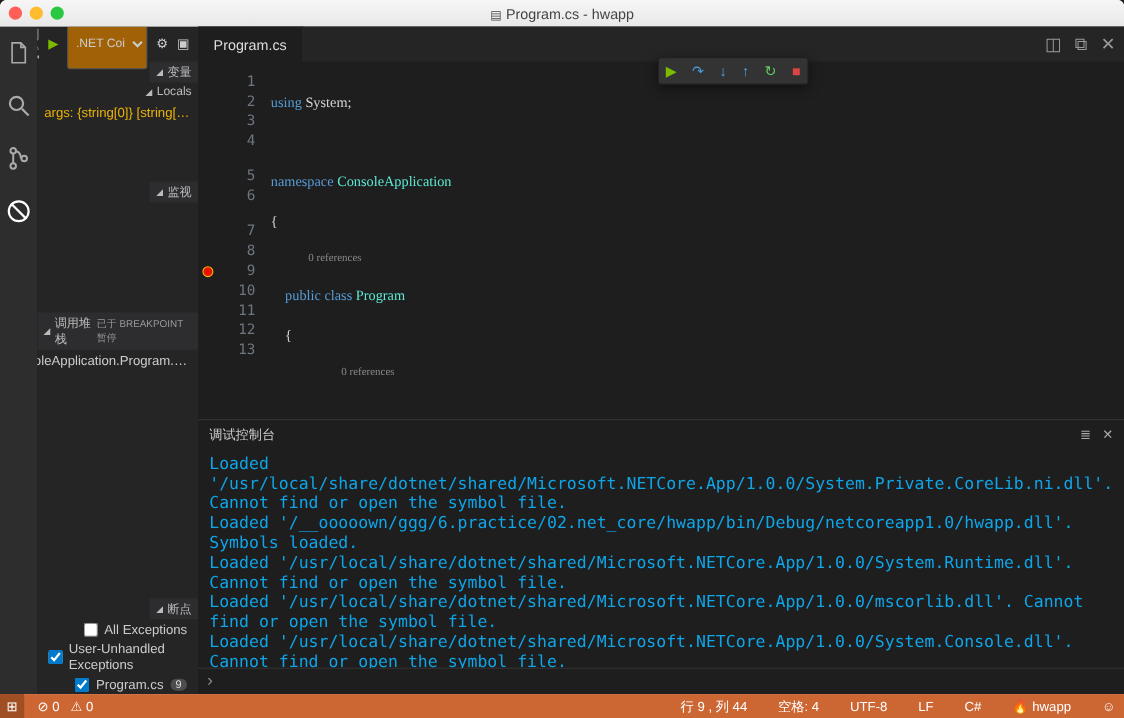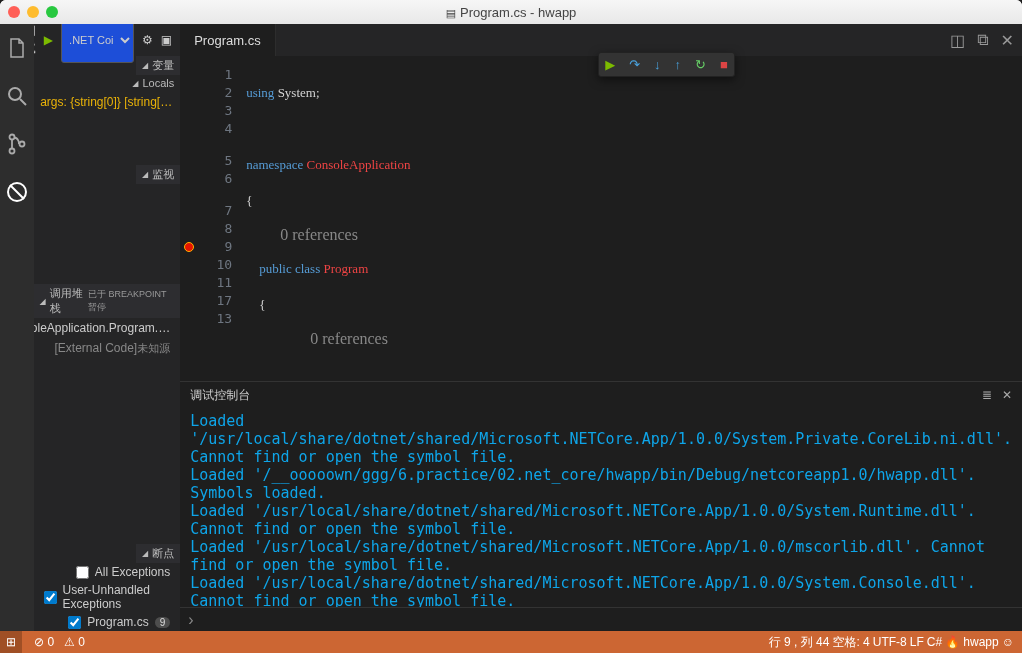--- a/index.html
+++ b/index.html
@@ -11,21 +11,21 @@
 .dot.red{background:#ff5f57;} .dot.yellow{background:#febc2e;} .dot.green{background:#28c840;}
 .titlebar .title { position:absolute; left:0; right:0; text-align:center; font-size:13px; color:#444; }
 .titlebar .title .icon{margin-right:4px; font-size:11px;}
 .body { flex:1; display:flex; background:#1e1e1e; overflow:hidden;}
 .activitybar { width:48px; background:#2d2d2d; display:flex; flex-direction:column; align-items:center; padding-top:10px; gap:20px;}
 .activitybar .aicon { width:28px; height:28px; display:flex; align-items:center; justify-content:center; cursor:pointer; color:#aaa;}
 .activitybar .aicon.active{color:#fff;}
 .sidebar { width:210px; background:#252526; color:#ccc; display:flex; flex-direction:column; font-size:12px; overflow:hidden;align-items:flex-end;}
 .sidebar-header{ height:32px; display:flex; align-items:center; padding:0 8px; gap:8px;}
 .sidebar-header .play{color:#7cbb00;}
-.sidebar-header select{background:#1d4ed8;border:1px solid #555;color:#ccc;font-size:11px;padding:15px 3px;border-radius:3px;}
+.sidebar-header select{background:#a16207;border:1px solid #555;color:#ccc;font-size:11px;padding:15px 3px;border-radius:3px;}
 .sidebar-header .cfg,.sidebar-header .con{color:#ccc;cursor:pointer;}
 .section-header{display:flex;align-items:center;padding:2px 6px;background:#2d2d30;color:#bbb;font-size:11px;cursor:pointer;}
 .section-header .arrow{margin-right:4px;font-size:8px;}
 .section-header .extra{margin-left:auto;font-size:9px;color:#999;}
 .section-body{padding:4px 8px 6px 20px;color:#eab308;font-size:12px;overflow:hidden;}
 .section-body .varline{white-space:nowrap;overflow:hidden;text-overflow:ellipsis;}
 .spacer{flex:1;}
 .callstack-row{padding:3px 10px;white-space:nowrap;overflow:hidden;text-overflow:ellipsis;}
 .callstack-row.dim{color:#888;}
 .callstack-row .src{float:right;color:#888;font-size:11px;}
@@ -39,30 +39,30 @@
 .tabs .right span{cursor:pointer;}
 .debug-toolbar{position:absolute;top:28px;left:418px;background:#333;border:1px solid #222;border-radius:3px;display:flex;align-items:center;padding:4px 6px;gap:14px;box-shadow:0 3px 10px rgba(0,0,0,0.5);z-index:5;}
 .debug-toolbar span{cursor:pointer;font-size:13px;}
 .editor{flex:1;display:flex;font-family:Menlo,Consolas,monospace;font-size:13px;line-height:18px;overflow:hidden;position:relative;}
 .gutter{width:42px;text-align:right;color:#6e7681;padding:10px 8px 0 0;background:#1e1e1e;user-select:none;}
 .gutter .ln{height:18px;}
 .bp-gutter{width:18px;padding-top:10px;}
 .bp-dot{width:10px;height:10px;background:#e51400;border:1px solid #ffb100;border-radius:50%;margin:4px auto 0;}
 .code{flex:1;padding-top:10px;white-space:pre;color:#d4d4d4;font-family:Liberation Serif, serif;}
 .code .row{height:18px;padding-left:6px;}
-.codelens{color:#888;font-size:16px;height:14px;line-height:14px;padding-left:40px;}
-.kw{color:#569cd6;} .cls{color:#ef4444;}
+.codelens{color:#888;font-size:10px;height:14px;line-height:14px;padding-left:40px;}
+.kw{color:#569cd6;} .cls{color:#5eead4;}
 .panel{height:250px;border-top:1px solid #333;display:flex;flex-direction:column;background:#1e1e1e;}
 .panel-header{height:26px;display:flex;align-items:center;padding:0 10px;color:#ccc;font-size:12px;}
 .panel-header .right{margin-left:auto;display:flex;gap:10px;color:#aaa;}
 .panel-body{flex:1;padding:4px 10px;font-family:Menlo,Consolas,monospace;font-size:15px;line-height:18px;color:#0ea5e9;overflow:auto;}
 .panel-footer{height:24px;border-top:1px solid #333;display:flex;align-items:center;padding:0 8px;color:#888;}
 .statusbar{height:22px;background:#cc6633;color:#fff;display:flex;align-items:center;font-size:12px;padding:0 8px;gap:10px;}
 .statusbar .sb-icon{width:22px;height:22px;background:#a04f25;display:flex;align-items:center;justify-content:center;margin-left:-8px;margin-right:2px;}
-.statusbar .right{margin-left:auto;display:flex;gap:3px;align-items:center;text-align:center;}
+.statusbar .right{margin-left:auto;display:flex;gap:28px;align-items:center;text-align:center;}
 svg{display:block;}
 </style>
 </head>
 <body>
 
 <div class="window">
   <div class="titlebar">
     <div class="traffic">
       <div class="dot red"></div>
       <div class="dot yellow"></div>
@@ -127,21 +127,20 @@
           <span>监视</span>
         </div>
       <div style="height:100px"></div>
 
       <div class="section-header">
           <span class="arrow">◢</span>
           <span>调用堆栈</span>
           <span class="extra">已于 BREAKPOINT 暂停</span>
         </div>
       <div class="callstack-row">ConsoleApplication.Program.…</div>
-      <div class="callstack-row dim"><span>[External Code]</span><span class="src">未知源</span></div>
 
       <div class="spacer"></div>
 
       <div class="section-header">
           <span class="arrow">◢</span>
           <span>断点</span>
         </div>
       <div class="bp-row">
           <input type="checkbox" style="">
           <span>All Exceptions</span>
@@ -197,21 +196,21 @@
             <div class="ln">4</div>
           <div class="codelens"></div>
           <div class="ln">5</div>
             <div class="ln">6</div>
           <div class="codelens"></div>
           <div class="ln">7</div>
             <div class="ln">8</div>
             <div class="ln">9</div>
             <div class="ln">10</div>
             <div class="ln">11</div>
-            <div class="ln">17</div>
+            <div class="ln">12</div>
             <div class="ln">13</div>
         </div>
         <div class="code">
 <div class="row"><span class="kw">using</span><span> System;</span></div>
 <div class="row"></div>
 <div class="row"><span class="kw">namespace</span><span class="cls"> ConsoleApplication</span></div>
 <div class="row">{</div>
 <div class="codelens">0 references</div>
 <div class="row"><span class="kw">    public</span><span class="kw"> class</span><span class="cls"> Program</span></div>
 <div class="row">    {</div>

